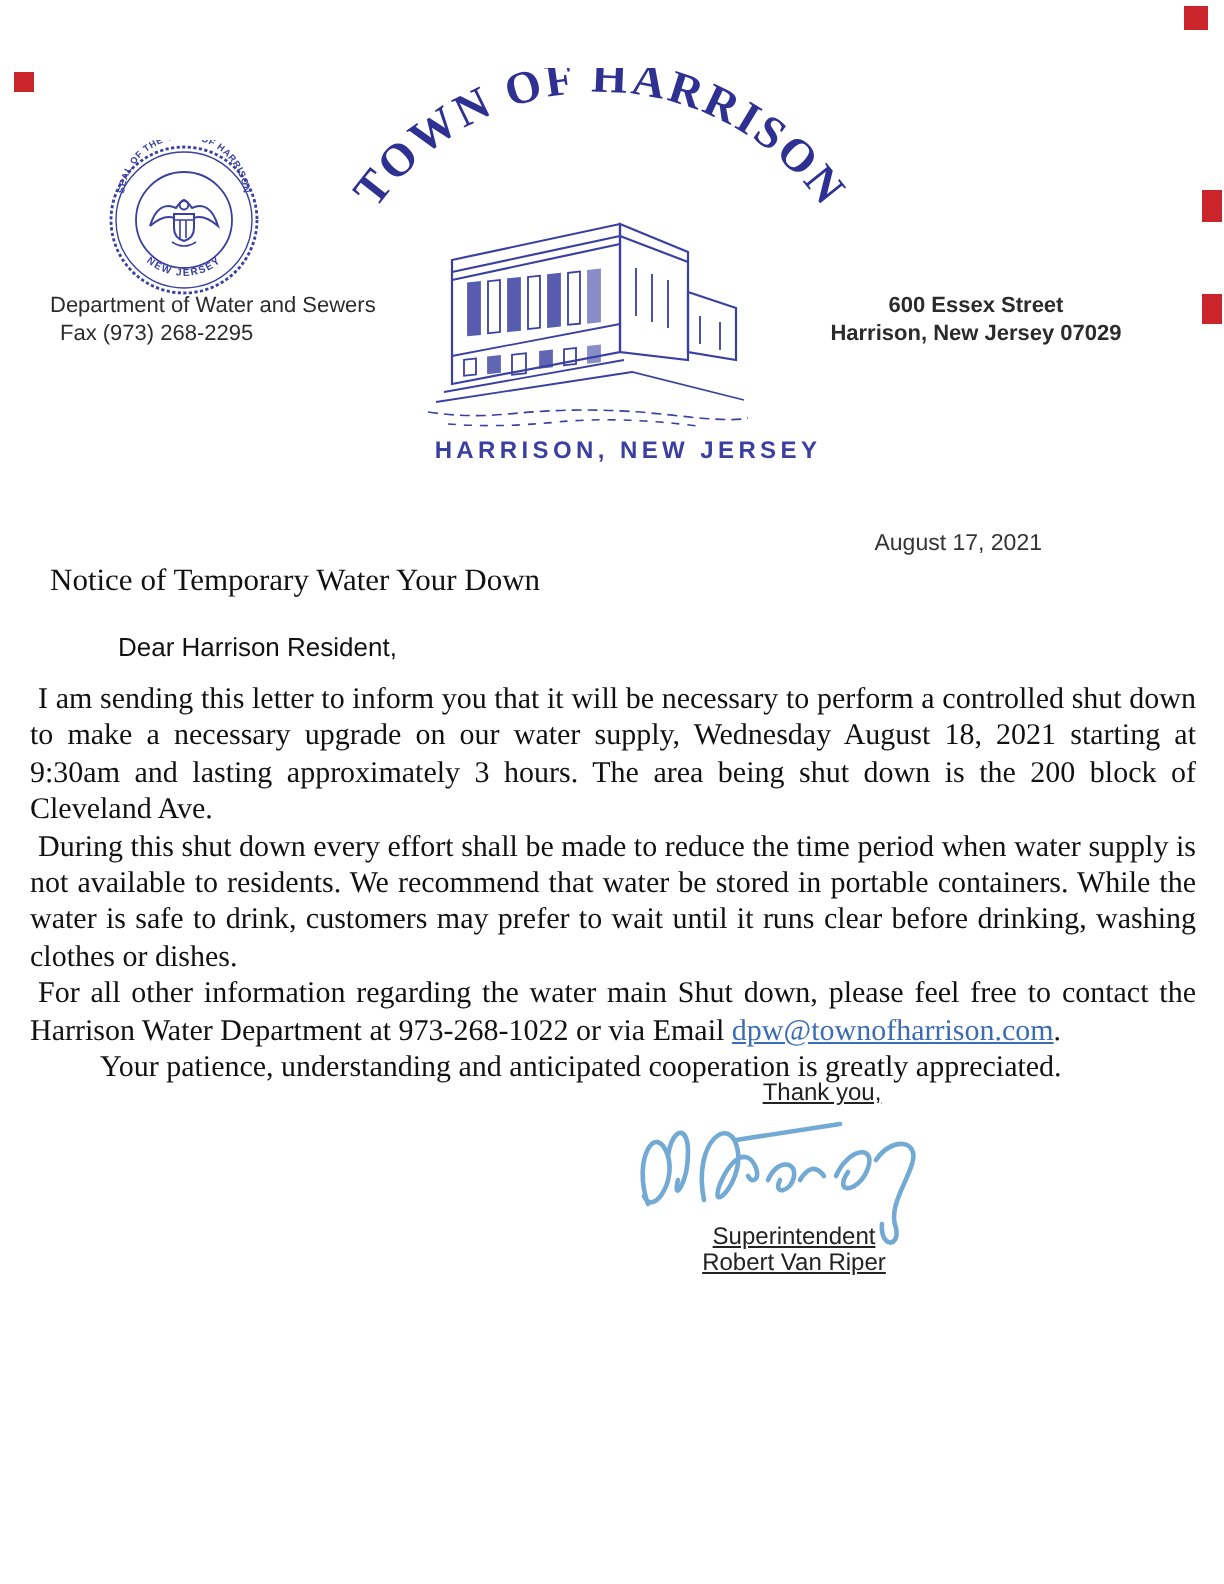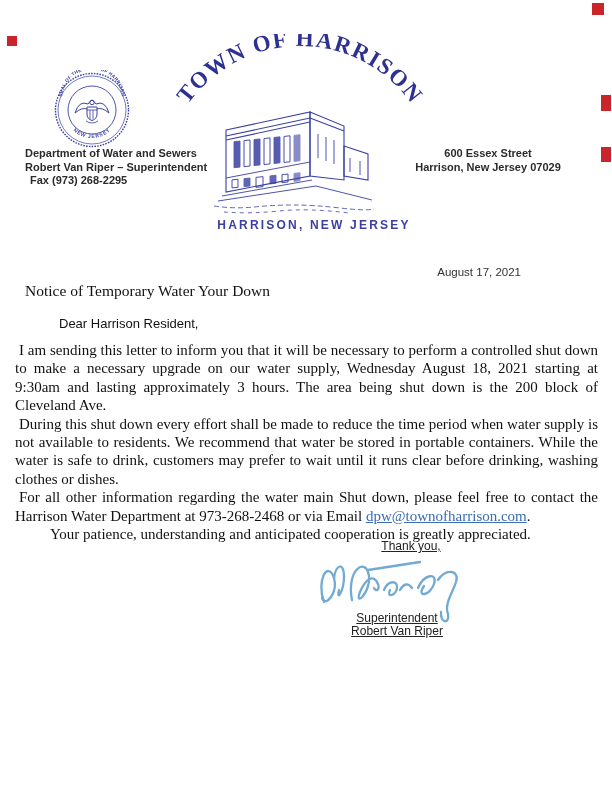--- a/index.html
+++ b/index.html
@@ -13,21 +13,21 @@
   .marker-r1{left:601px;top:95px;width:10px;height:16px;}
   .marker-r2{left:601px;top:147px;width:10px;height:15px;}
 
   
   .seal{position:absolute;left:52px;top:70px;width:80px;height:80px;}
   .arc-title{position:absolute;left:170px;top:34px;width:260px;height:80px;}
   .building{position:absolute;left:212px;top:100px;width:165px;height:120px;}
   .building-caption{position:absolute;left:211px;top:218px;width:206px;text-align:center;
         color:#3b3fa0;font-size:12px;font-weight:600;letter-spacing:2.2px;white-space:nowrap;}
 
-  .dept-block{position:absolute;left:25px;top:147px;font-size:11px;font-weight:bold;
+  .dept-block{position:absolute;left:25px;top:147px;font-size:11px;font-weight:normal;
         color:#2b2b2b;line-height:13.5px;}
   .dept-phone{margin-top:9px;margin-left:5px;}
   .addr-block{position:absolute;left:403px;top:146px;width:170px;text-align:center;
         font-size:11px;font-weight:bold;color:#2b2b2b;line-height:14px;}
   .date-line{position:absolute;top:266px;right:91px;font-size:11.5px;color:#333;}
   .letter-title{position:absolute;left:25px;top:282px;font-size:15.5px;color:#111;
         font-family:"Liberation Serif",serif;}
   .salutation{position:absolute;left:15px;top:316px;font-size:13px;color:#111;
         font-family:Liberation Sans, sans-serif;margin-left:44px;}
   .body-text{position:absolute;left:15px;right:14px;top:341px;
@@ -124,37 +124,36 @@
       <path d="M10,96 L100,80 M6,101 L104,86 L160,100" stroke-width="0.9"></path>
       <path d="M2,106 q20,3 40,1 t40,-2 t46,3 t34,1" stroke-width="0.8" stroke-dasharray="5 3"></path>
       <path d="M12,112 q25,2 55,-1 t70,2" stroke-width="0.8" stroke-dasharray="4 4"></path>
     </g>
   </svg>
 
   <div class="building-caption">HARRISON, NEW JERSEY</div>
 
   <div class="dept-block">
     <div>Department of Water and Sewers</div>
-    <div>Robert Van Riper – Superintendent</div>
     <div style="margin-left:5px;">Fax (973) 268-2295</div>
   </div>
 
   <div class="addr-block">
     <div>600 Essex Street</div>
     <div>Harrison, New Jersey 07029</div>
   </div>
 
   <div class="date-line">August 17, 2021</div>
   <div class="letter-title">Notice of Temporary Water Your Down</div>
   <div class="salutation">Dear Harrison Resident,</div>
 
   <div class="body-text">
     <p>I am sending this letter to inform you that it will be necessary to perform a controlled shut down to make a necessary upgrade on our water supply, Wednesday August 18, 2021 starting at 9:30am and lasting approximately 3 hours. The area being shut down is the 200 block of Cleveland Ave.</p>
     <p>During this shut down every effort shall be made to reduce the time period when water supply is not available to residents. We recommend that water be stored in portable containers. While the water is safe to drink, customers may prefer to wait until it runs clear before drinking, washing clothes or dishes.</p>
-    <p><span>For all other information regarding the water main Shut down, please feel free to contact the Harrison Water Department at 973-268-2468 or via Email </span><a class="email-link">dpw@townofharrison.com</a><span>.</span></p>
+    <p><span>For all other information regarding the water main Shut down, please feel free to contact the Harrison Water Department at 973-268-1022 or via Email </span><a class="email-link">dpw@townofharrison.com</a><span>.</span></p>
     <p class="last-line">Your patience, understanding and anticipated cooperation is greatly appreciated.</p>
   </div>
 
   <div class="signoff">
     <div class="thanks">Thank you,</div>
     <svg class="signature-svg" width="170" height="74" viewBox="0 0 170 74">
       <g stroke="#72aad4" stroke-width="2.3" fill="none" stroke-linecap="round">
         <path d="M12,50 C4,28 16,8 22,26 C26,40 14,56 10,46"></path>
         <path d="M22,26 C24,12 32,10 32,24 C32,40 24,50 27,38"></path>
         <path d="M40,48 C34,18 54,4 57,24 C59,40 42,56 48,40 C54,26 62,22 66,32 C68,38 64,40 62,36"></path>

